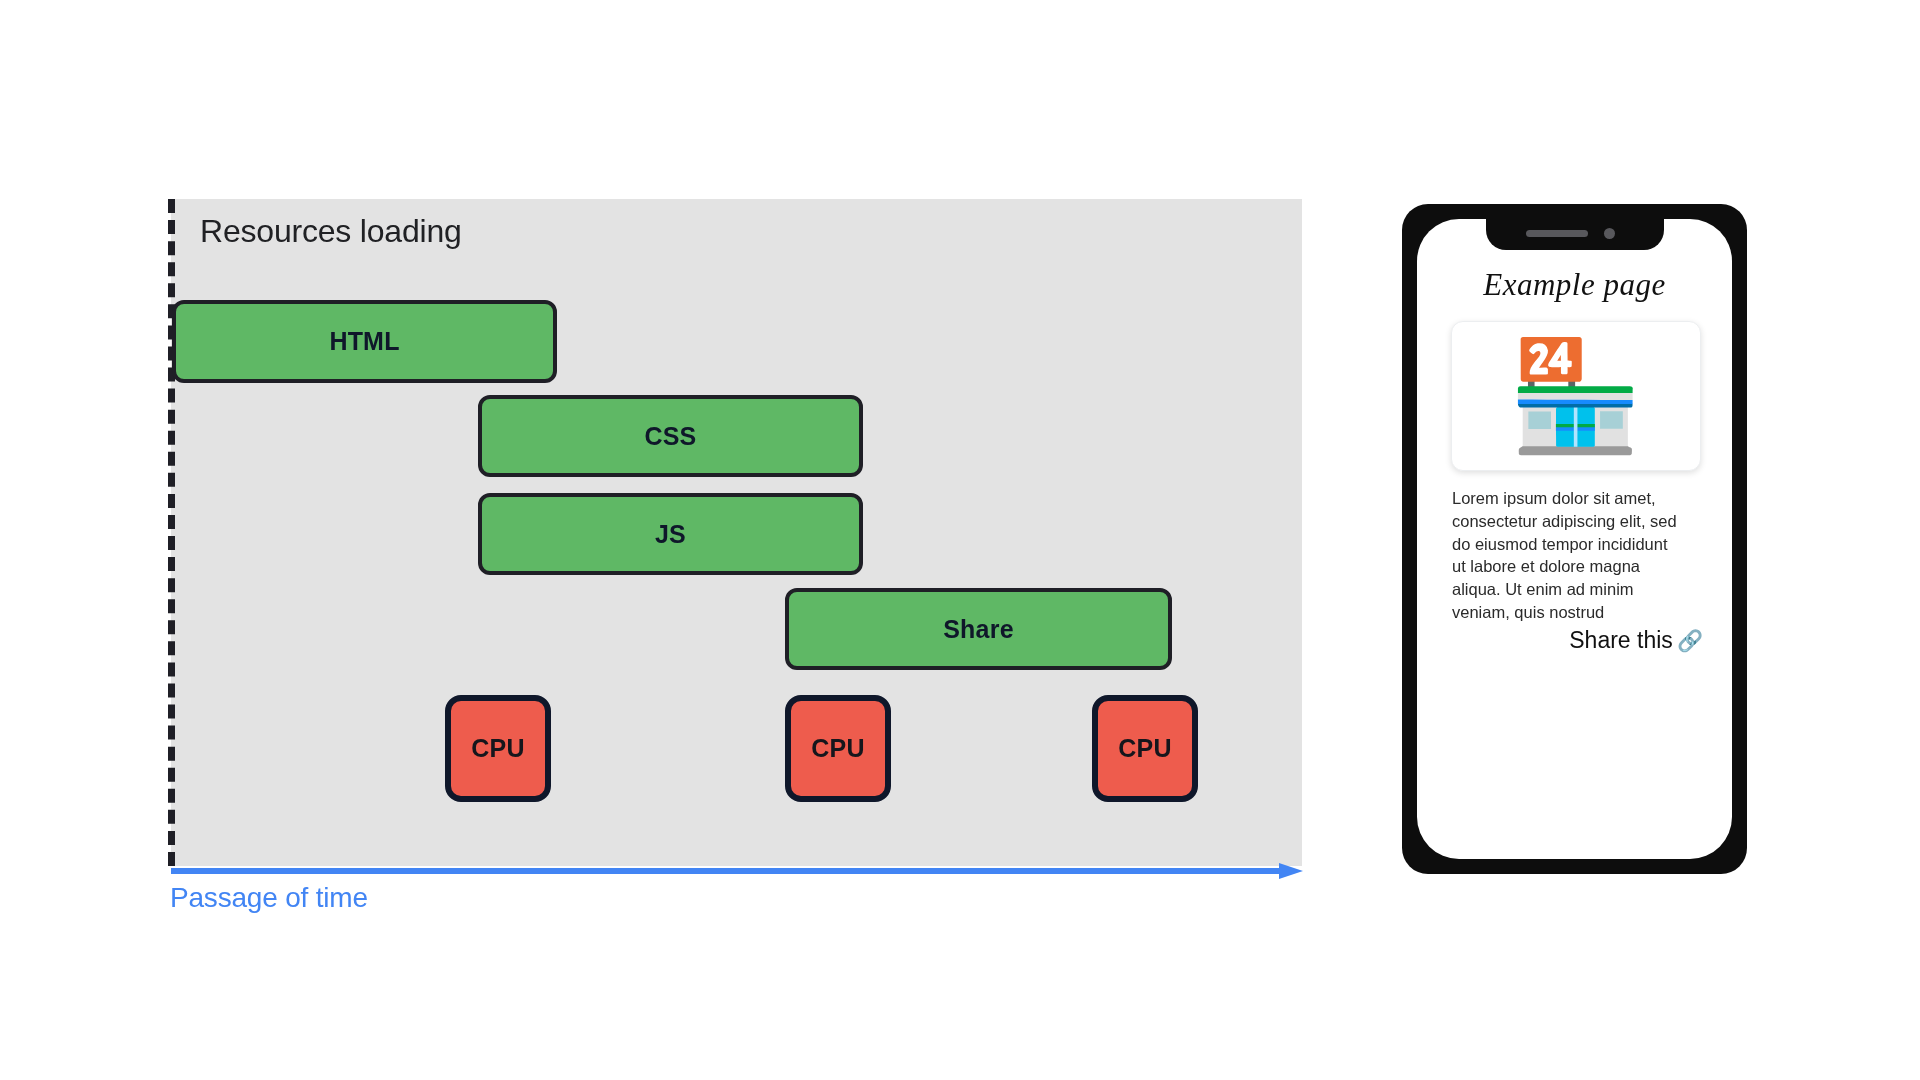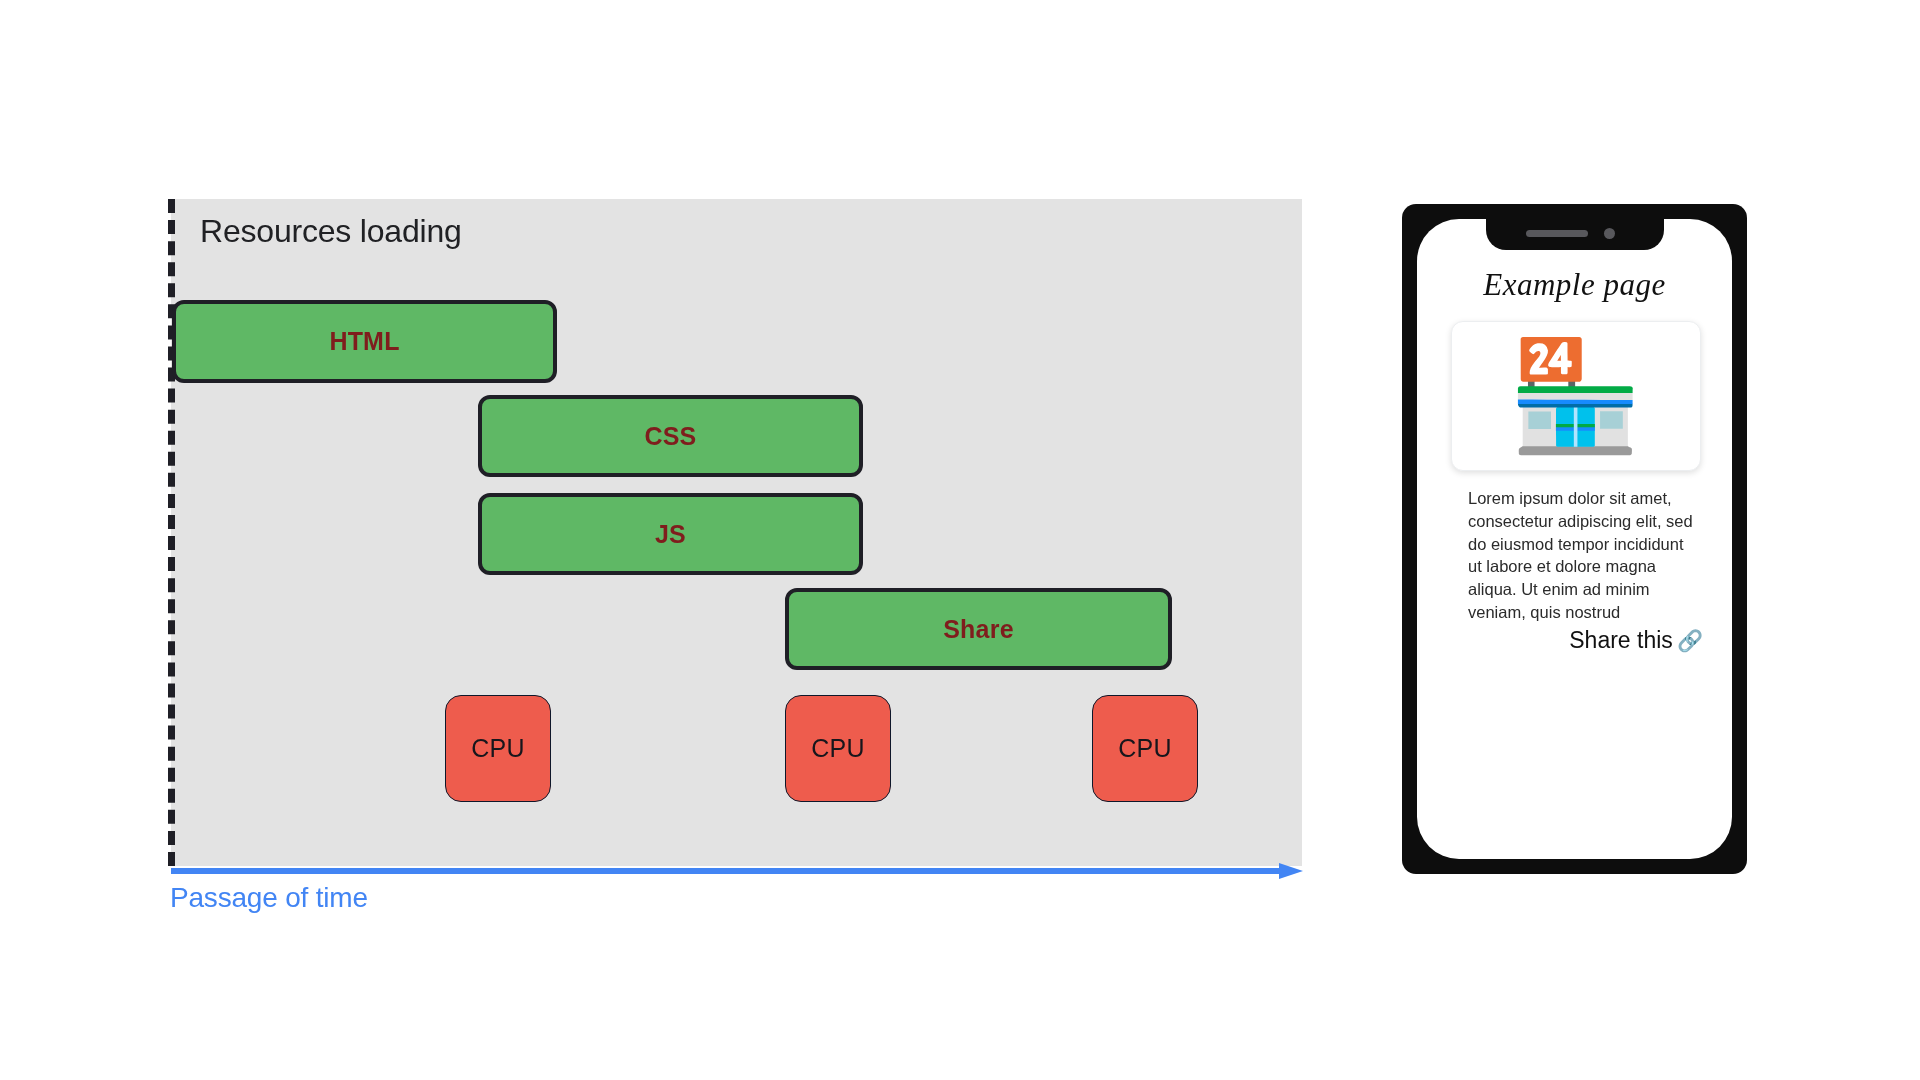--- a/index.html
+++ b/index.html
@@ -55,38 +55,38 @@
 
   .res-bar {
     position: absolute;
     background: #5fb865;
     border: 4px solid #1f1f26;
     border-radius: 12px;
     box-sizing: border-box;
     display: flex;
     align-items: center;
     justify-content: center;
-    color: #7f1d1d;
+    color: #0f172a;
     font-size: 25px;
     font-weight: bold;
     letter-spacing: 0.2px;
   }
 
   .cpu-box {
     position: absolute;
     background: #ee5c4d;
-    border: 1px solid #0f172a;
+    border: 6px solid #0f172a;
     border-radius: 16px;
     box-sizing: border-box;
     display: flex;
     align-items: center;
     justify-content: center;
     color: #16161c;
     font-size: 25px;
-    font-weight: normal;
+    font-weight: bold;
     letter-spacing: 0.3px;
   }
 
   
   .time-axis {
     position: absolute;
     left: 171px;
     top: 863px;
     width: 1140px;
     height: 16px;
@@ -117,21 +117,21 @@
   }
 
   
   #phone {
     position: absolute;
     left: 1402px;
     top: 204px;
     width: 345px;
     height: 670px;
     background: #0d0d0d;
-    border-radius: 14px;
+    border-radius: 26px;
     box-sizing: border-box;
   }
   #phone-screen {
     position: absolute;
     left: 15px; top: 15px;
     width: 315px; height: 640px;
     background: #ffffff;
     border-radius: 42px;
     overflow: hidden;
   }
@@ -195,21 +195,20 @@
   }
 
   .body-copy {
     position: absolute;
     left: 35px;
     top: 268px;
     width: 232px;
     font-size: 16.5px;
     line-height: 1.38;
     color: #2b2b2b;
-    margin-left: 16px;
   }
 
   .share-row {
     position: absolute;
     right: 28px;
     top: 408px;
     font-size: 23px;
     color: #111111;
     white-space: nowrap;
   }

